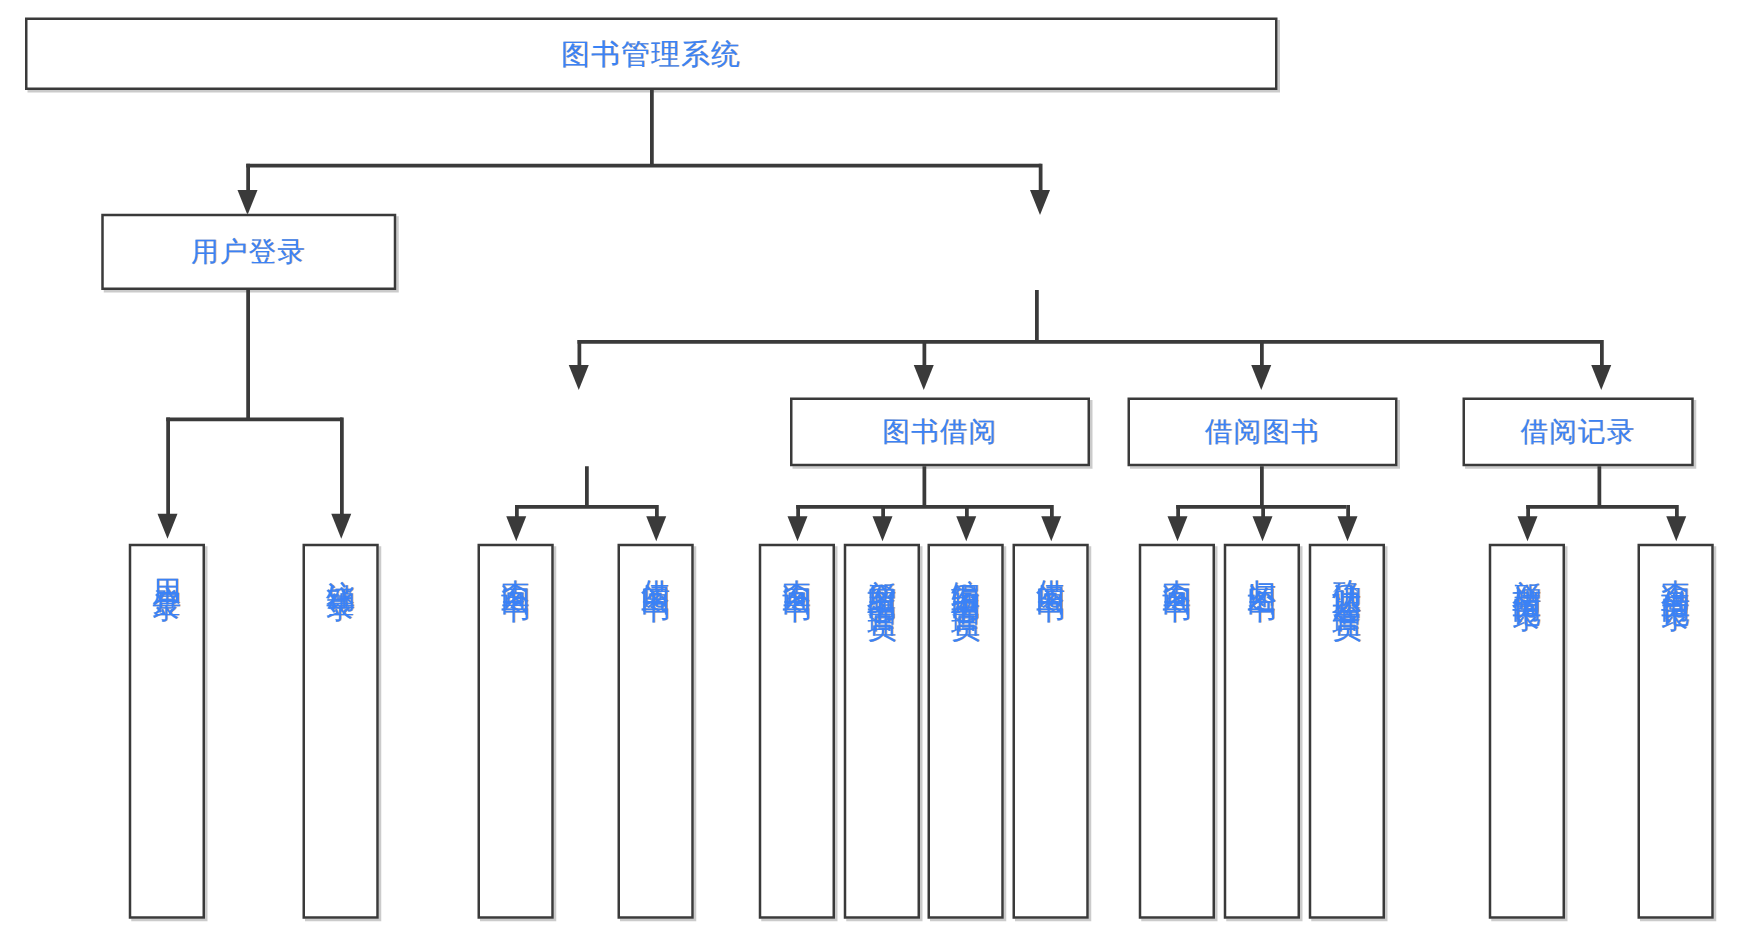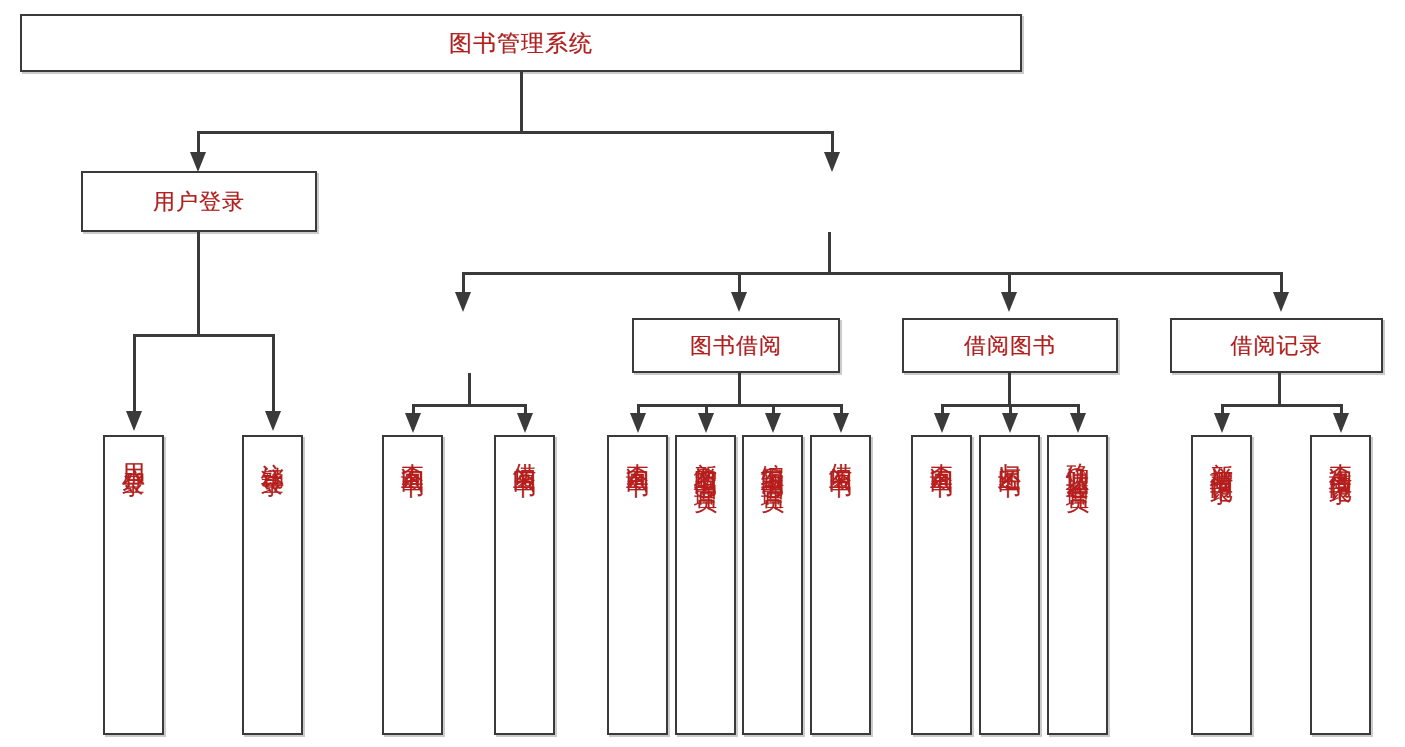--- a/index.html
+++ b/index.html
@@ -22,21 +22,21 @@
     position: absolute;
     box-sizing: border-box;
     background: #ffffff;
     border: 2.5px solid #3a3a3a;
     box-shadow: 2px 2px 0 rgba(160,160,160,0.55);
     display: flex;
     align-items: center;
     justify-content: center;
   }
   .node .label {
-    color: #b91c1c;
+    color: #3b82f6;
     font-size: 22px;
     line-height: 1.25;
     letter-spacing: 1px;
     white-space: nowrap;
     text-shadow: 0.5px 0 0 rgba(190,120,60,0.45), -0.5px 0 0 rgba(90,140,200,0.40);
   }
   
   .node.vertical {
     align-items: flex-start;
     justify-content: center;
@@ -110,27 +110,27 @@
   <div class="hline" style="left:462px; top:272px; width:818px;"></div>
   <div class="vline" style="left:462px; top:272px; height:22px;"></div>
   <div class="arrow" style="left:455px; top:292px;"></div>
   <div class="vline" style="left:738px; top:272px; height:22px;"></div>
   <div class="arrow" style="left:731px; top:292px;"></div>
   <div class="vline" style="left:1008px; top:272px; height:22px;"></div>
   <div class="arrow" style="left:1001px; top:292px;"></div>
   <div class="vline" style="left:1280px; top:272px; height:22px;"></div>
   <div class="arrow" style="left:1273px; top:292px;"></div>
 
-  <div class="node" style="left:632px; top:318px; width:208px; height:55px;">
+  <div class="node" style="left:632px; top:318px; width:240px; height:55px;">
     <span class="label">图书借阅</span>
   </div>
   <div class="node" style="left:902px; top:318px; width:216px; height:55px;">
     <span class="label">借阅图书</span>
   </div>
-  <div class="node" style="left:1170px; top:318px; width:213px; height:55px;">
+  <div class="node" style="left:1170px; top:318px; width:185px; height:55px;">
     <span class="label">借阅记录</span>
   </div>
 
   <div class="vline" style="left:468px; top:373px; height:33px;"></div>
   <div class="hline" style="left:412px; top:404px; width:112px;"></div>
   <div class="vline" style="left:412px; top:404px; height:12px;"></div>
   <div class="arrow" style="left:405px; top:413px;"></div>
   <div class="vline" style="left:524px; top:404px; height:12px;"></div>
   <div class="arrow" style="left:517px; top:413px;"></div>
 

